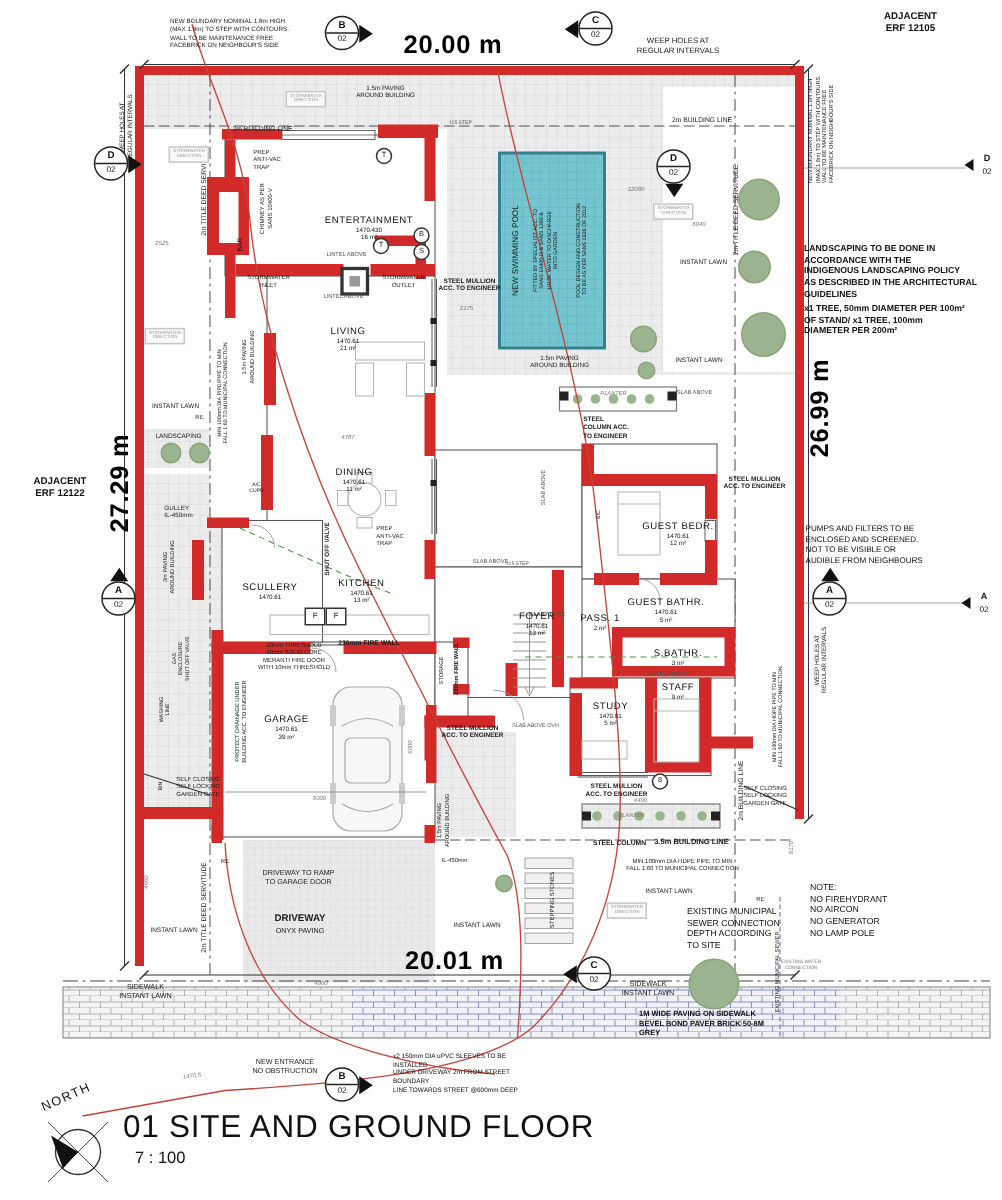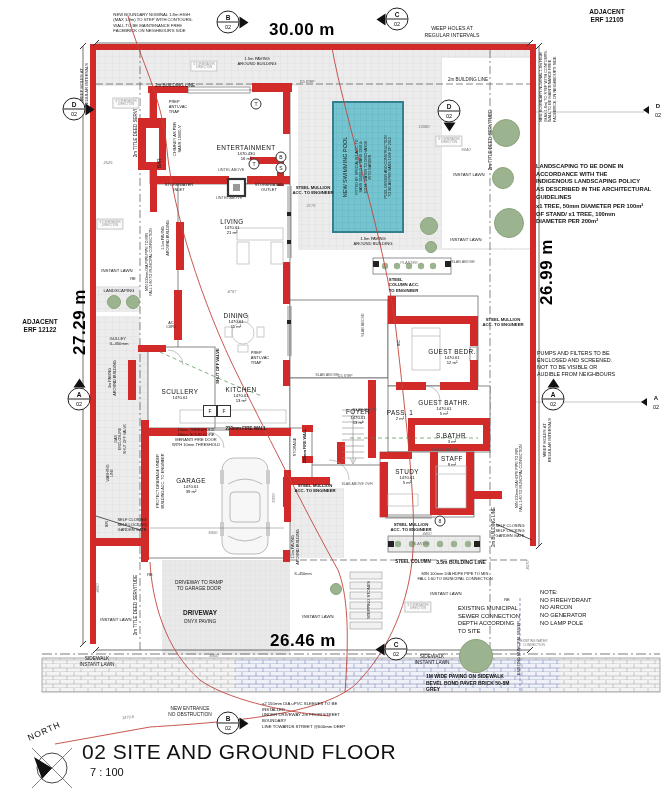--- a/index.html
+++ b/index.html
@@ -555,22 +555,22 @@
         <div class="mnum">02</div>
         <span class="tri tri-l"></span>
       </div>
       <div class="marker msmall" style="left: 656px; top: 402px;">
         <div class="mletter">A</div>
         <div class="mnum">02</div>
         <span class="tri tri-l"></span>
       </div>
     </div>
 
-  <div class="bigdim" id="dim-top" style="left:302px;top:30px">30.00 m</div>
-  <div class="bigdim" id="dim-bottom" style="left:303px;top:641px">26.46 m</div>
+  <div class="bigdim" id="dim-top" style="left:302px;top:30px">20.00 m</div>
+  <div class="bigdim" id="dim-bottom" style="left:303px;top:641px">20.01 m</div>
   <div class="bigdim" id="dim-left" style="left:80px;top:322px">27.29 m</div>
   <div class="bigdim" id="dim-right" style="left:547px;top:272px">26.99 m</div>
 
   <div class="erf" id="erf-right">ADJACENT
 ERF 12105</div>
   <div class="erf" id="erf-left">ADJACENT
 ERF 12122</div>
 
   <div class="note" id="note-landscaping">LANDSCAPING TO BE DONE IN
 ACCORDANCE WITH THE
@@ -594,15 +594,15 @@
 DEPTH ACCORDING
 TO SITE</div>
   <div class="note" id="note-paving">1M WIDE PAVING ON SIDEWALK
 BEVEL BOND PAVER BRICK 50-8M
 GREY</div>
   <div class="note" id="note-sleeves">x2 150mm DIA uPVC SLEEVES TO BE INSTALLED
 UNDER DRIVEWAY 2m FROM STREET BOUNDARY
 LINE TOWARDS STREET @600mm DEEP</div>
 
   <div id="north">NORTH</div>
-  <div id="title">02 SITE AND GROUND FLOOR</div>
+  <div id="title">01 SITE AND GROUND FLOOR</div>
   <div id="scale">7 : 100</div>
 </div>
 
 </body></html>

